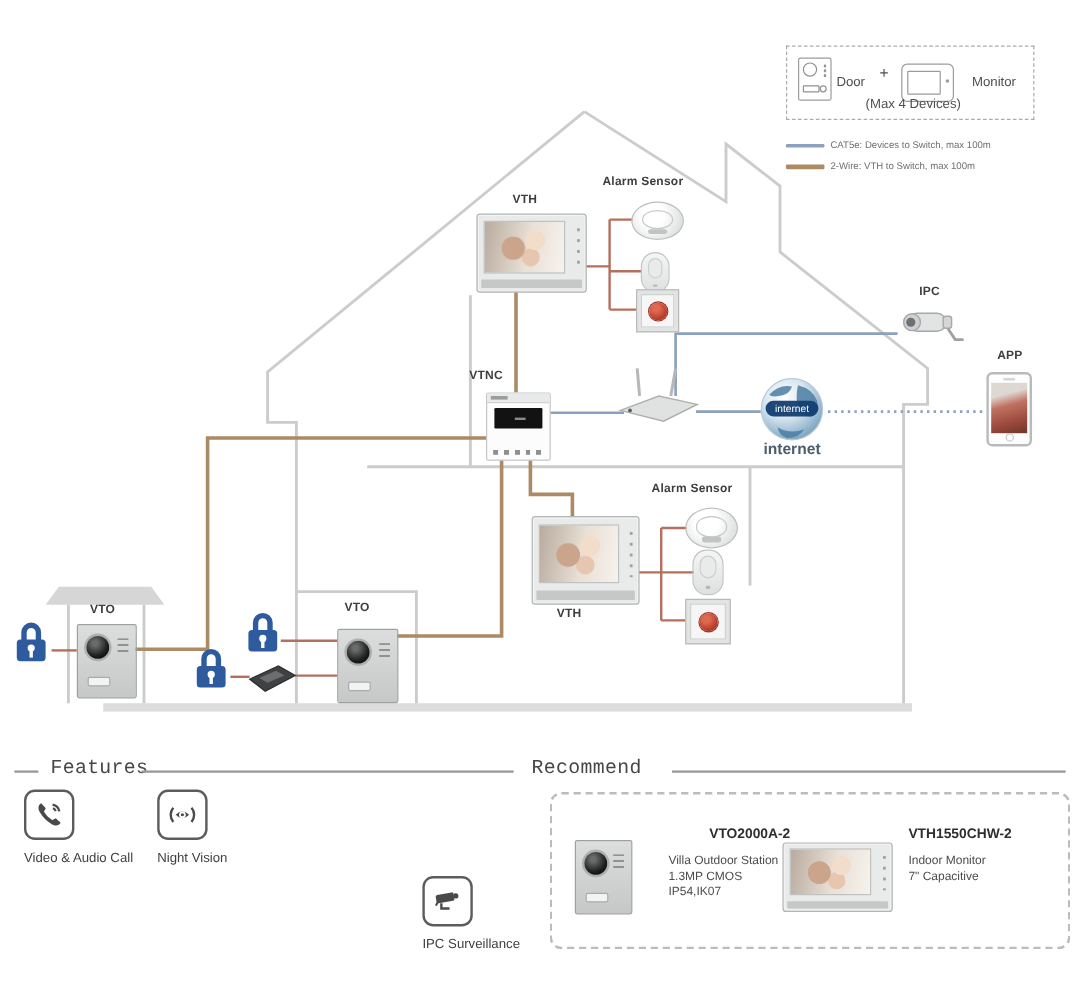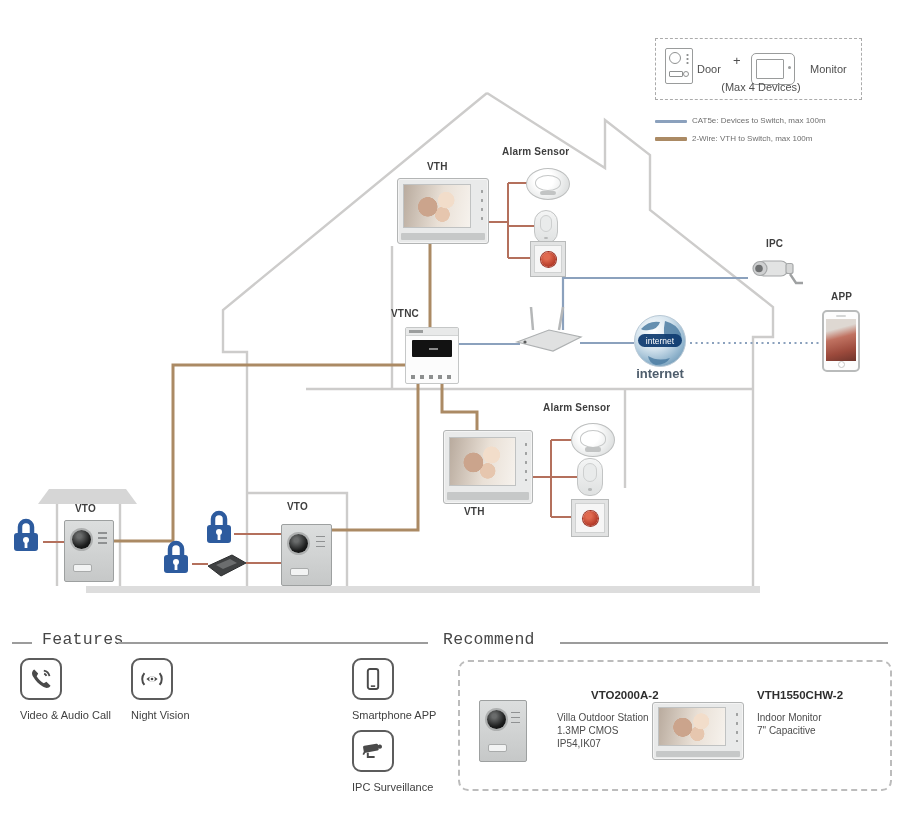--- a/index.html
+++ b/index.html
@@ -261,29 +261,20 @@
       <svg viewBox="0 0 24 24" width="26" height="26">
         <path d="M5 6.5 A8.5 8.5 0 0 0 5 17.5" stroke="#4a4a4a" stroke-width="1.8" fill="none"></path>
         <path d="M19 6.5 A8.5 8.5 0 0 1 19 17.5" stroke="#4a4a4a" stroke-width="1.8" fill="none"></path>
         <path d="M6.8 12 Q12 6.8 17.2 12 Q12 17.2 6.8 12 Z" fill="#4a4a4a"></path>
         <circle cx="12" cy="12" r="2.6" fill="#ffffff"></circle>
           <circle cx="12" cy="12" r="1.2" fill="#4a4a4a"></circle>
       </svg>
     </div>
     <div class="flabel">Night Vision</div>
   </div>
-  <div class="feat" style="left:352px;top:658px;">
-    <div class="box">
-      <svg viewBox="0 0 24 24" width="26" height="26">
-        <rect x="7.2" y="2.8" width="9.6" height="18.4" rx="2" stroke="#4a4a4a" stroke-width="1.8" fill="none"></rect>
-        <line x1="10" y1="18.6" x2="14" y2="18.6" stroke="#4a4a4a" stroke-width="1.5"></line>
-      </svg>
-    </div>
-    <div class="flabel">Smartphone APP</div>
-  </div>
   <div class="feat" style="left:352px;top:730px;">
     <div class="box">
       <svg viewBox="0 0 24 24" width="26" height="26">
         <g transform="rotate(-10 11 9)">
           <rect x="3" y="6" width="14" height="6.5" rx="1.4" fill="#4a4a4a"></rect>
           <circle cx="18.4" cy="9.2" r="2" fill="#4a4a4a"></circle>
         </g>
         <path d="M7.2 13.6 L7.2 17.6 L13.5 17.6" stroke="#4a4a4a" stroke-width="1.8" fill="none"></path>
         <path d="M4.6 12.4 L3 15.4" stroke="#4a4a4a" stroke-width="1.6" fill="none"></path>
       </svg>

